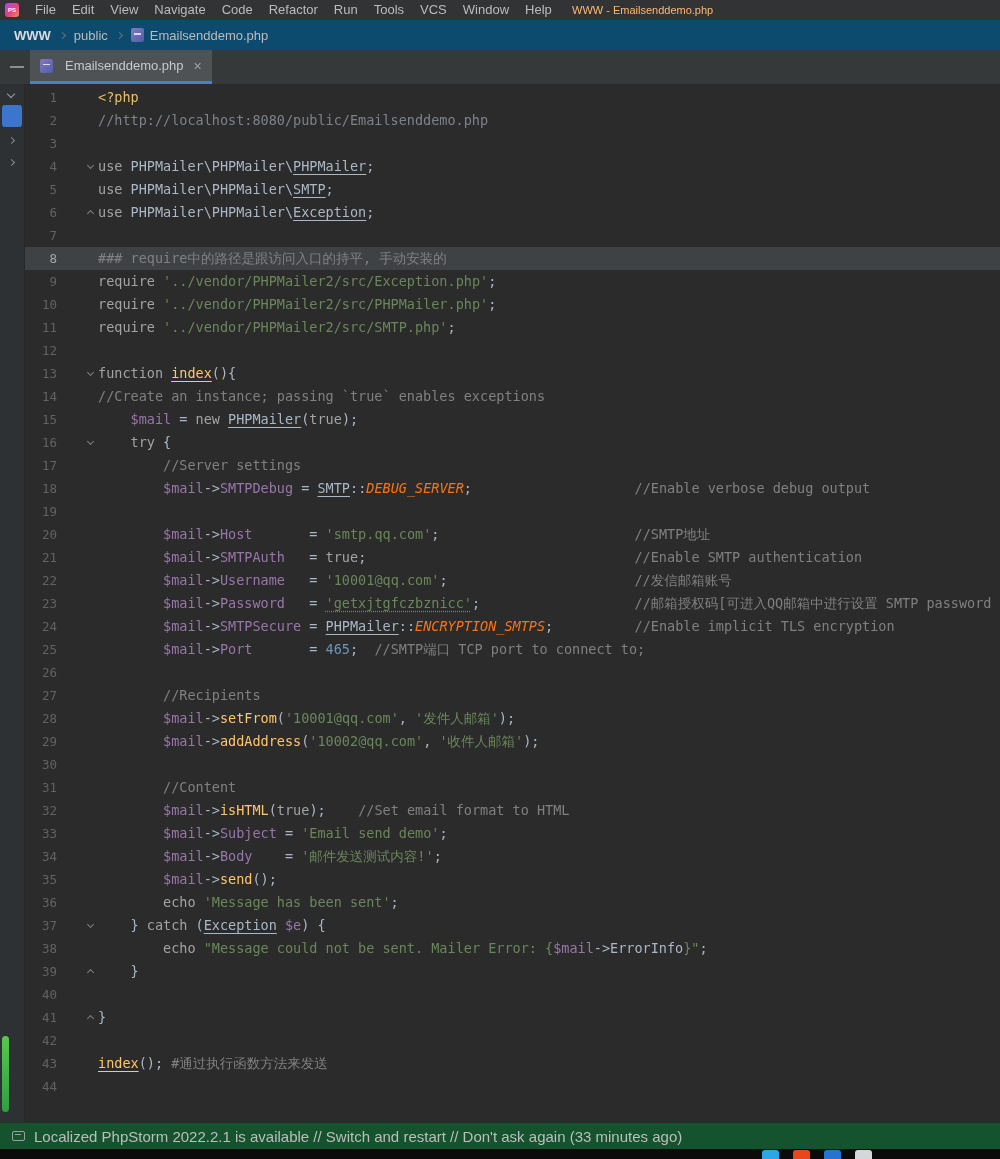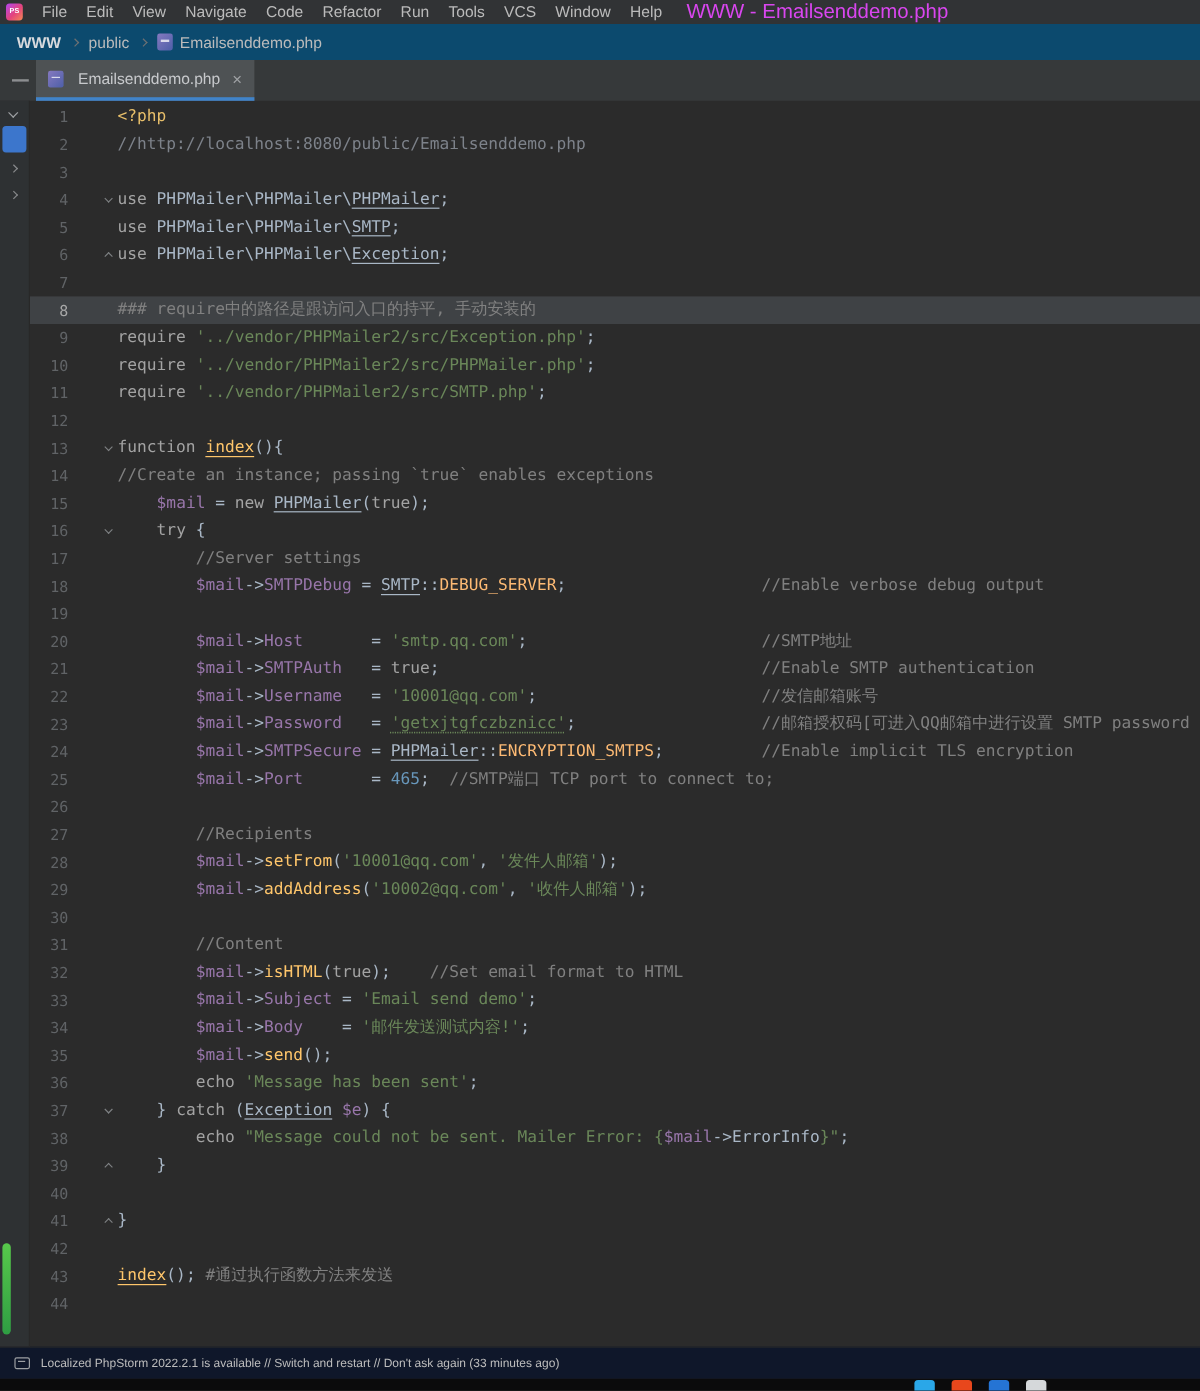--- a/index.html
+++ b/index.html
@@ -9,21 +9,21 @@
   }
   .app { display: flex; flex-direction: column; width: 1000px; height: 1159px; }
 
   
   .titlebar { flex: 0 0 20px; height: 20px; background: #313335; display: flex; align-items: center; padding-left: 5px; position: relative; }
   .ps-logo { width: 14px; height: 14px; border-radius: 3px; flex: 0 0 auto;
     background: linear-gradient(135deg, #b345f1, #e4447c 55%, #f58a53);
     display: flex; align-items: center; justify-content: center;
     font-size: 6px; font-weight: bold; color: #fff; margin-right: 8px; }
   .menu-item { padding: 0 8px; font-size: 13px; color: #bbbbbb; line-height: 20px; cursor: default; }
-  .win-title { position: absolute; left: 572px; top: 0; line-height: 20px; font-size: 17px; color: #d946ef; }
+  .win-title { position: absolute; left: 572px; top: 0; line-height: 20px; font-size: 11px; color: #fdba74; }
 
   
   .breadcrumb-bar { flex: 0 0 30px; background: #0c4a6e; display: flex; align-items: center; padding-left: 14px; font-size: 13px; }
   .bc-root { color: #d8dadd; font-weight: bold; }
   .bc-item { color: #bbbbbb; }
   .bc-sep { width: 5px; height: 5px; border-right: 1.4px solid #6e7173; border-top: 1.4px solid #6e7173; transform: rotate(45deg); margin: 0 9px; }
   .php-icon { width: 13px; height: 14px; border-radius: 2px; background: linear-gradient(135deg, #8579c0, #4d5fa8); margin-right: 6px; position: relative; }
   .php-icon::after { content: ""; position: absolute; left: 3px; top: 5px; width: 7px; height: 1.5px; background: rgba(255,255,255,.75); }
 
   
@@ -62,25 +62,25 @@
   .s-strU { color: #6a8759; text-decoration: underline dotted; text-underline-offset: 3px; }
   .s-cmt  { color: #808080; }
   .s-cmtU { color: #7d828a; text-underline-offset: 3px; }
   .s-var  { color: #9876aa; }
   .s-fld  { color: #9876aa; }
   .s-fn   { color: #ffc66b; }
   .s-fnU  { color: #ffc66b; text-decoration: underline; text-underline-offset: 3px; }
   .s-num  { color: #6897bb; }
   .s-cls  { color: #a9b7c6; }
   .s-clsU { color: #a9b7c6; text-decoration: underline; text-underline-offset: 3px; }
-  .s-const{ color: #fdba74; }
+  .s-const{ color: #f97316; font-style: italic; }
   .s-txt  { color: #a9b7c6; }
 
   
-  .statusbar { flex: 0 0 27px; background: #0f172a; border-top: 1px solid #2a2a2a; display: flex; align-items: center; padding: 0 12px; gap: 9px; font-size: 10px; color: #bdbdbd; }
+  .statusbar { flex: 0 0 27px; background: #14532d; border-top: 1px solid #2a2a2a; display: flex; align-items: center; padding: 0 12px; gap: 9px; font-size: 15px; color: #bdbdbd; }
   .evt-icon { width: 13px; height: 10px; border: 1.4px solid #9da0a3; border-radius: 2px; position: relative; }
   .evt-icon::after { content: ""; position: absolute; left: 2px; top: 2px; width: 6px; height: 1.4px; background: #9da0a3; }
 
   
   .taskbar { flex: 0 0 10px; background: #0b0b0c; display: flex; justify-content: flex-end; gap: 14px; padding-right: 128px; overflow: hidden; }
   .tb-icon { width: 17px; height: 17px; border-radius: 3px; margin-top: 1px; flex: 0 0 auto; }
 </style>
 </head>
 <body>
 

